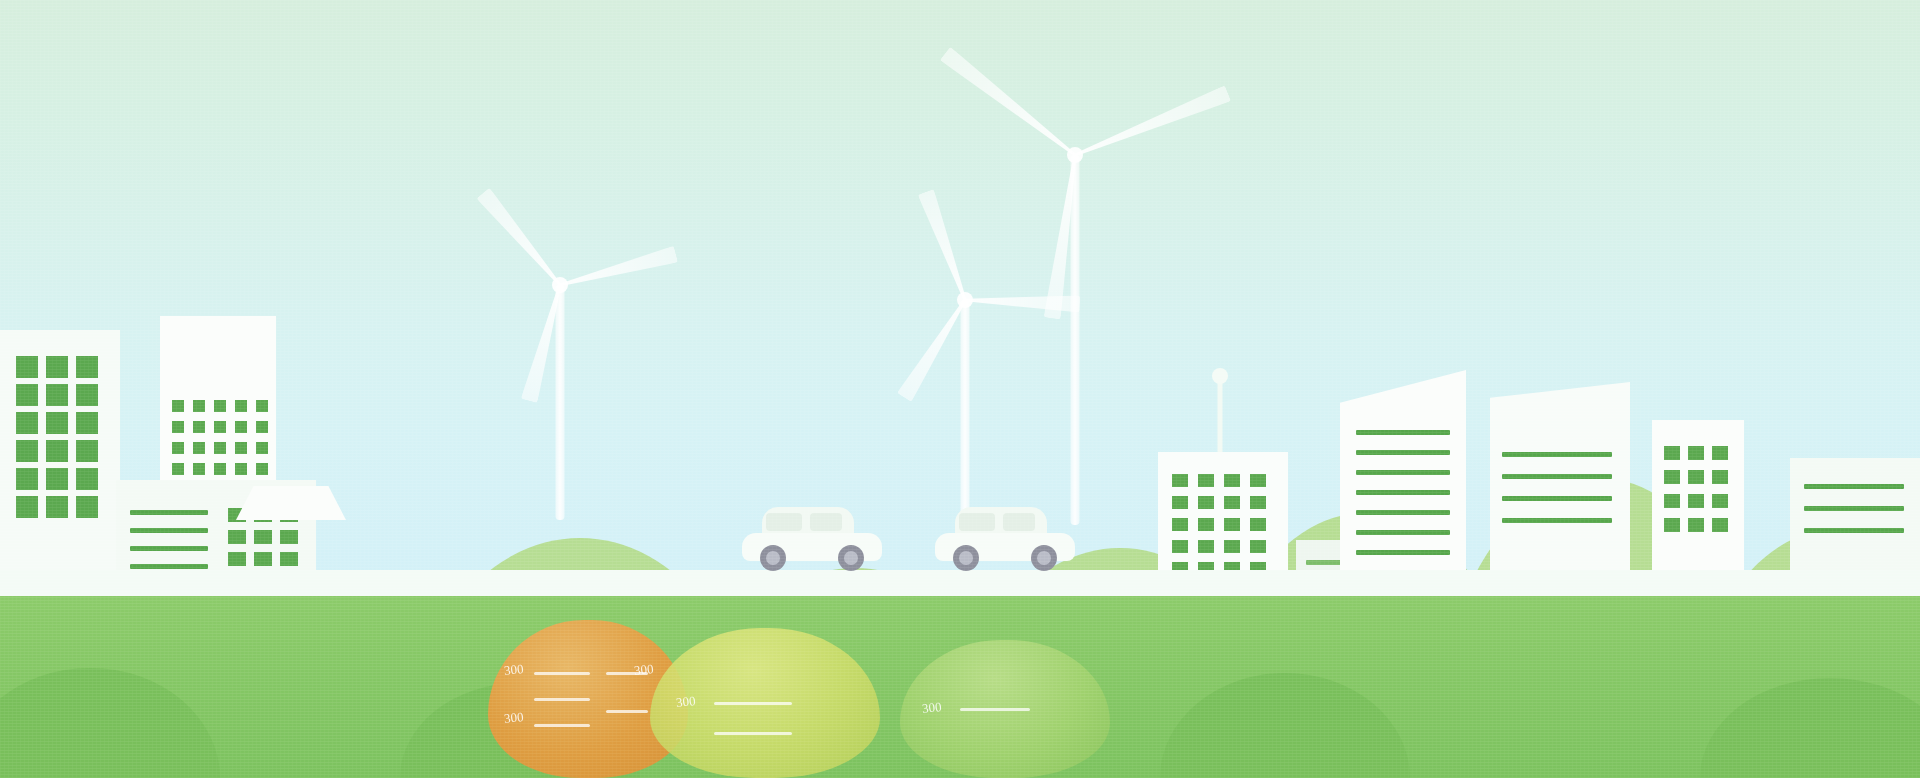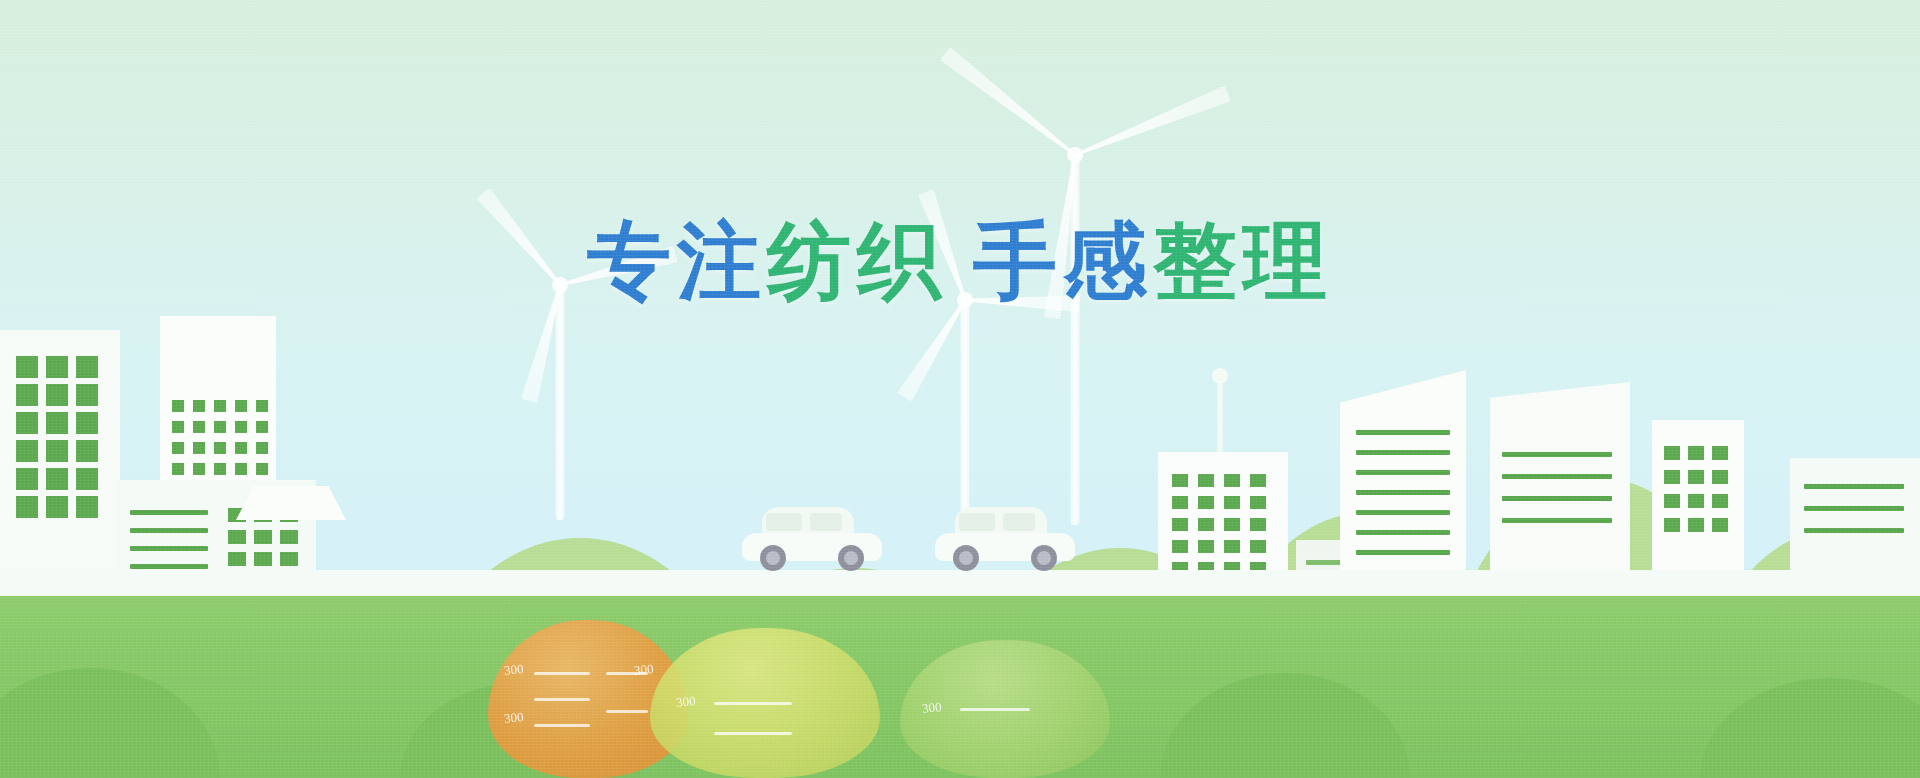--- a/index.html
+++ b/index.html
@@ -425,19 +425,16 @@
     </div>
   </div>
 
   <div class="bld" style="left:1790px; top:458px; width:130px; height:320px; background:#f4faf5; z-index:18;">
     <div class="stripe" style="left:14px; top:26px; width:100px;"></div>
     <div class="stripe" style="left:14px; top:48px; width:100px;"></div>
     <div class="stripe" style="left:14px; top:70px; width:100px;"></div>
   </div>
 
   <div id="headline-block">
-    <div id="headline">
-      <span class="blue">专注</span><span class="green">纺织</span><span class="gap"></span><span class="blue">手感</span><span class="green">整理</span>
-    </div>
   </div>
 
   <div class="texture"></div>
 </div>
 
 </body></html>

